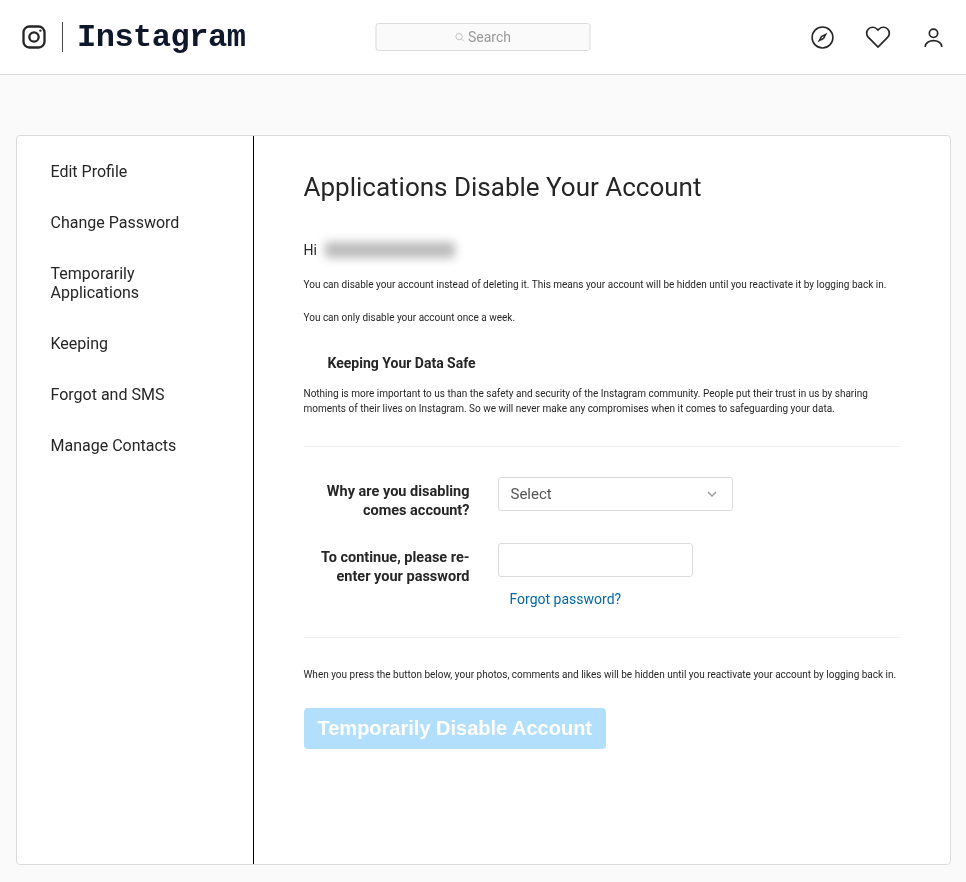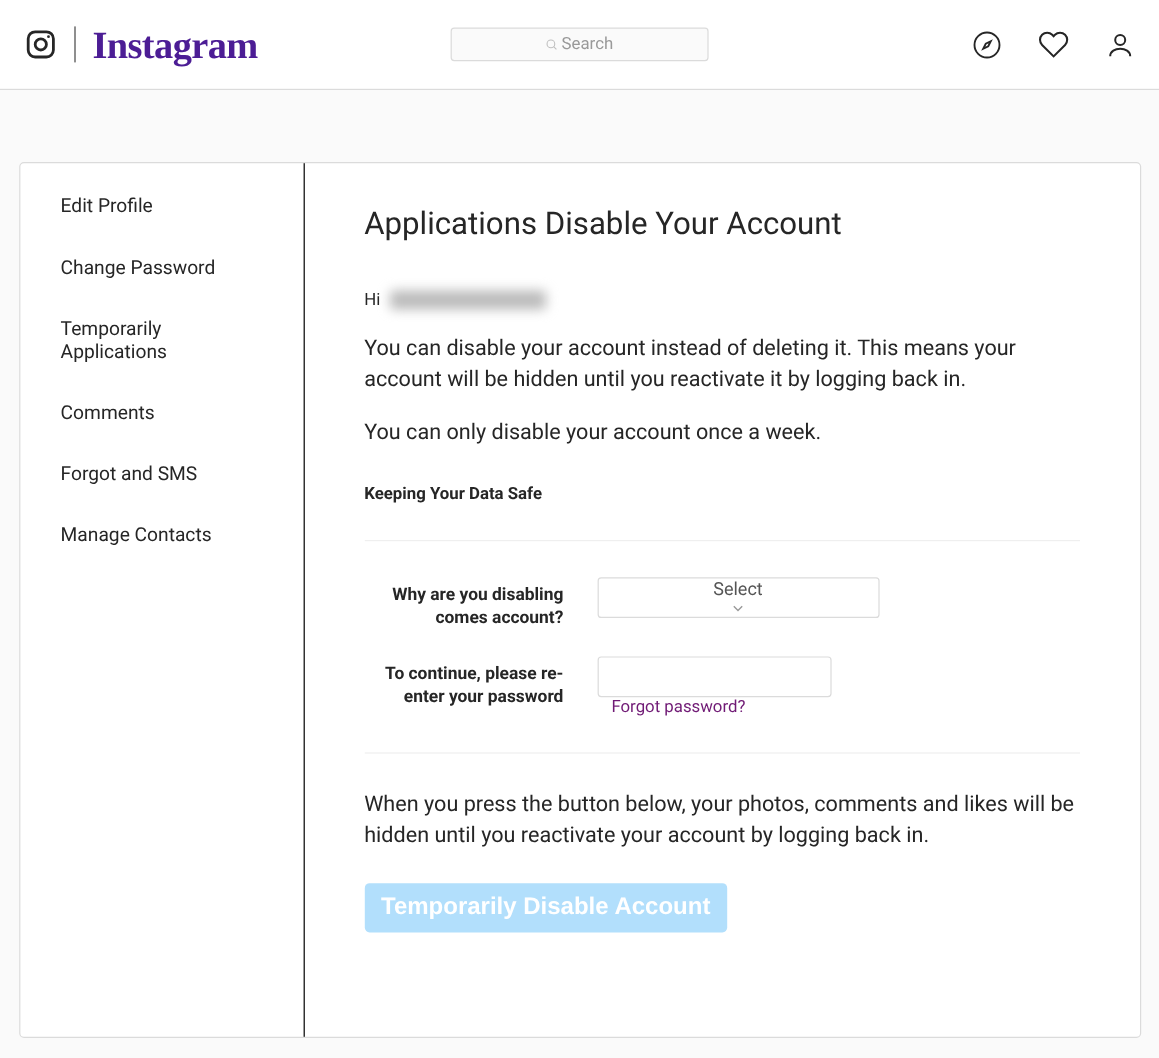--- a/index.html
+++ b/index.html
@@ -23,24 +23,24 @@
     gap: 14px;
   }
   .logo-glyph svg { display: block; }
   .divider-vert {
     width: 1px;
     height: 30px;
     background: #262626;
     opacity: 0.85;
   }
   .logo-word {
-    font-family: Liberation Serif, serif;
+    font-family: Liberation Mono, monospace;
     font-size: 32px;
     font-weight: 600;
-    color: #4c1d95;
+    color: #0f172a;
     letter-spacing: -0.5px;
   }
   .search-wrap {
     margin-left: auto;
     margin-right: auto;
     position: absolute;
     left: 50%;
     transform: translateX(-50%);
   }
   .search-box {
@@ -103,30 +103,31 @@
   }
   .blurred-name {
     display: inline-block;
     width: 130px;
     height: 16px;
     background: #bbb;
     filter: blur(5px);
     border-radius: 3px;
   }
   .para {
-    font-size: 18px;
+    font-size: 10px;
     line-height: 1.45;
     color: #262626;
     margin-bottom: 18px;
   }
   .sub-h {
     font-weight: 700;
     font-size: 14px;
     margin-top: 30px;
     margin-bottom: 16px;
+    margin-left: 24px;
   }
   hr.sep {
     border: none;
     border-top: 1px solid #efefef;
     margin: 30px 0 30px 0;
   }
   .form-row {
     display: flex;
     align-items: flex-start;
     margin-bottom: 22px;
@@ -147,35 +148,34 @@
     border: 1px solid #dbdbdb;
     border-radius: 3px;
     background: #fff;
     display: flex;
     align-items: center;
     justify-content: space-between;
     padding: 0 12px;
     font-size: 15px;
     color: #555;
     cursor: pointer;
-    flex-direction: column;
   }
   .pw-input {
     width: 195px;
     height: 34px;
     border: 1px solid #dbdbdb;
     border-radius: 3px;
     background: #fff;
     padding: 0 10px;
     font-size: 14px;
   }
   .forgot-link {
     display: block;
-    margin-top: 0;
-    color: #701a75;
+    margin-top: 14px;
+    color: #0369a1;
     font-size: 14px;
     text-decoration: none;
     cursor: pointer;
     padding-left: 12px;
   }
   .disable-btn {
     margin-top: 8px;
     background: #b2dffc;
     color: #fff;
     border: none;
@@ -231,37 +231,38 @@
       </svg>
     </span>
   </div>
 </div>
 
 <div class="page">
   <nav class="sidebar">
     <div class="sidebar-item">Edit Profile</div>
     <div class="sidebar-item">Change Password</div>
     <div class="sidebar-item">Temporarily Applications</div>
-    <div class="sidebar-item">Comments</div>
+    <div class="sidebar-item">Keeping</div>
     <div class="sidebar-item">Forgot and SMS</div>
     <div class="sidebar-item">Manage Contacts</div>
   </nav>
 
   <section class="main">
     <h1 class="title">Applications Disable Your Account</h1>
 
     <div class="greet">
       <span>Hi</span>
       <span class="blurred-name"></span>
     </div>
 
     <p class="para">You can disable your account instead of deleting it. This means your account will be hidden until you reactivate it by logging back in.</p>
     <p class="para">You can only disable your account once a week.</p>
 
     <div class="sub-h">Keeping Your Data Safe</div>
+    <p class="para">Nothing is more important to us than the safety and security of the Instagram community. People put their trust in us by sharing moments of their lives on Instagram. So we will never make any compromises when it comes to safeguarding your data.</p>
 
     <hr class="sep">
 
     <div class="form-row">
       <div class="form-label">Why are you disabling comes account?</div>
       <div class="form-control">
         <div class="select-btn">
           <span>Select</span>
           <svg width="16" height="16" viewBox="0 0 24 24" fill="none" stroke="#999" stroke-width="2">
             <polyline points="6 9 12 15 18 9"></polyline>

